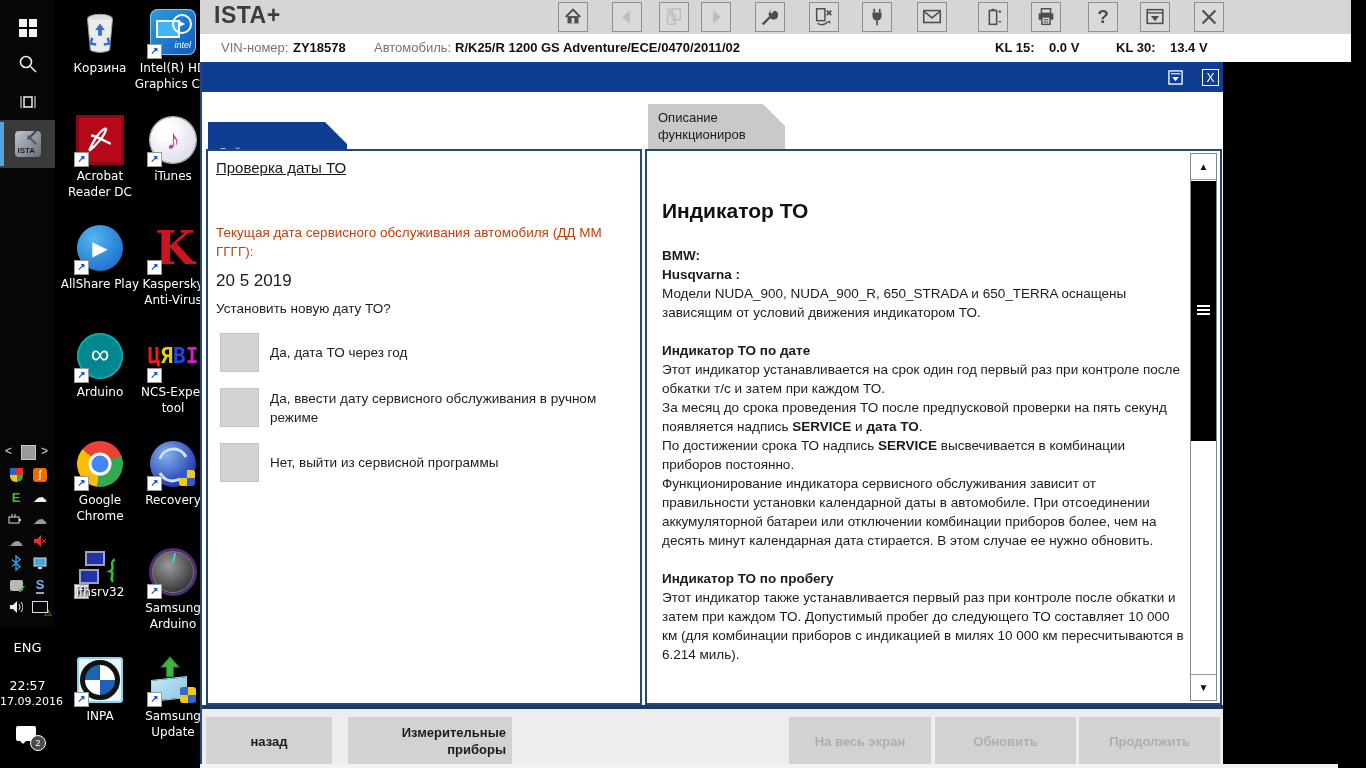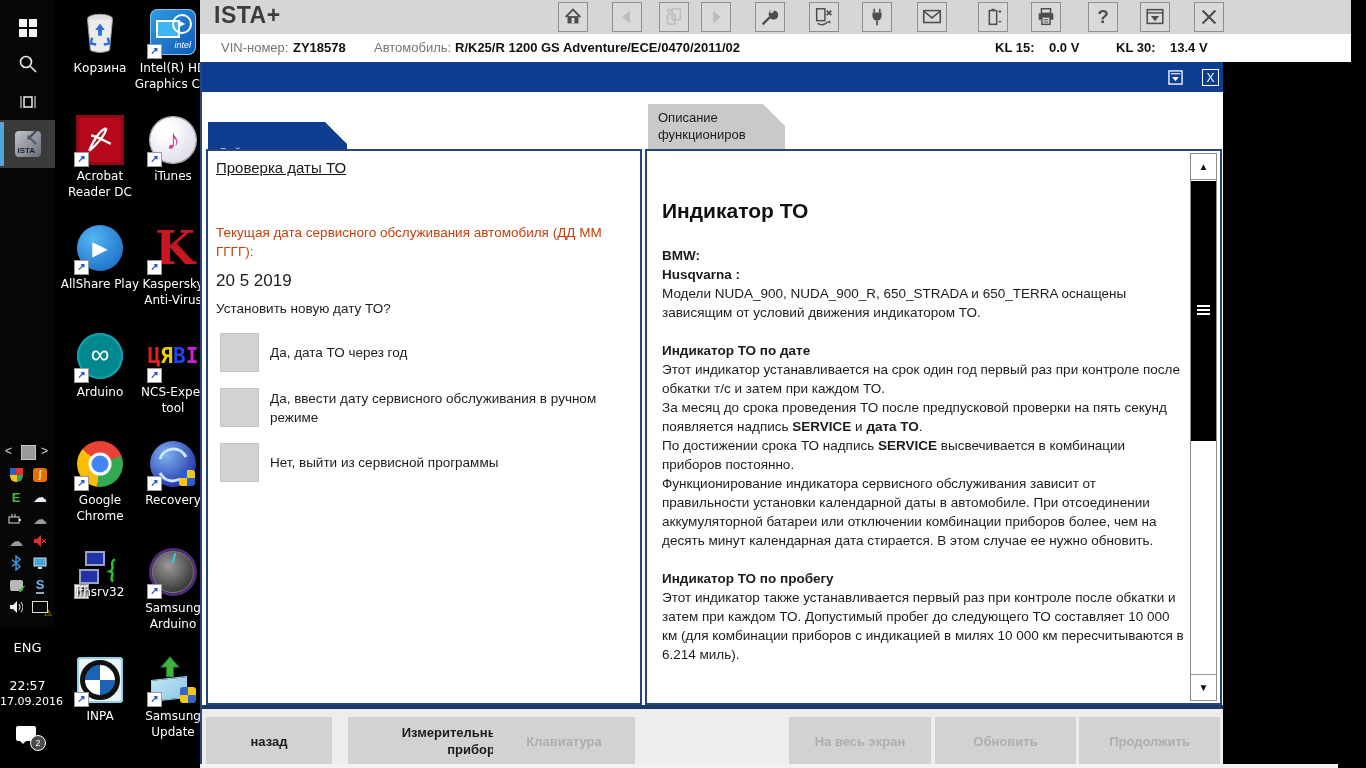--- a/index.html
+++ b/index.html
@@ -567,21 +567,20 @@
               <div></div>
             </div>
         </div>
         <div class="sb-btn" id="sb-down">▼</div>
       </div>
     </div>
 
     <div id="btnbar">
         <button class="bbtn" style="left: 6px; width: 126px;">назад</button>
         <button class="bbtn" style="left: 148px; width: 164px; text-align: right;">Измерительные приборы</button>
-        <button class="bbtn disabled" style="left: 293px; width: 142px;">Клавиатура</button>
         <button class="bbtn disabled" style="left: 735px; width: 141px;">Обновить</button>
         <button class="bbtn disabled" style="left: 589px; width: 142px;">На весь экран</button>
         <button class="bbtn disabled" style="left: 879px; width: 141px;">Продолжить</button>
       </div>
   </div>
 
   <div id="bottomstrip"></div>
 </div>
 
 </body></html>

